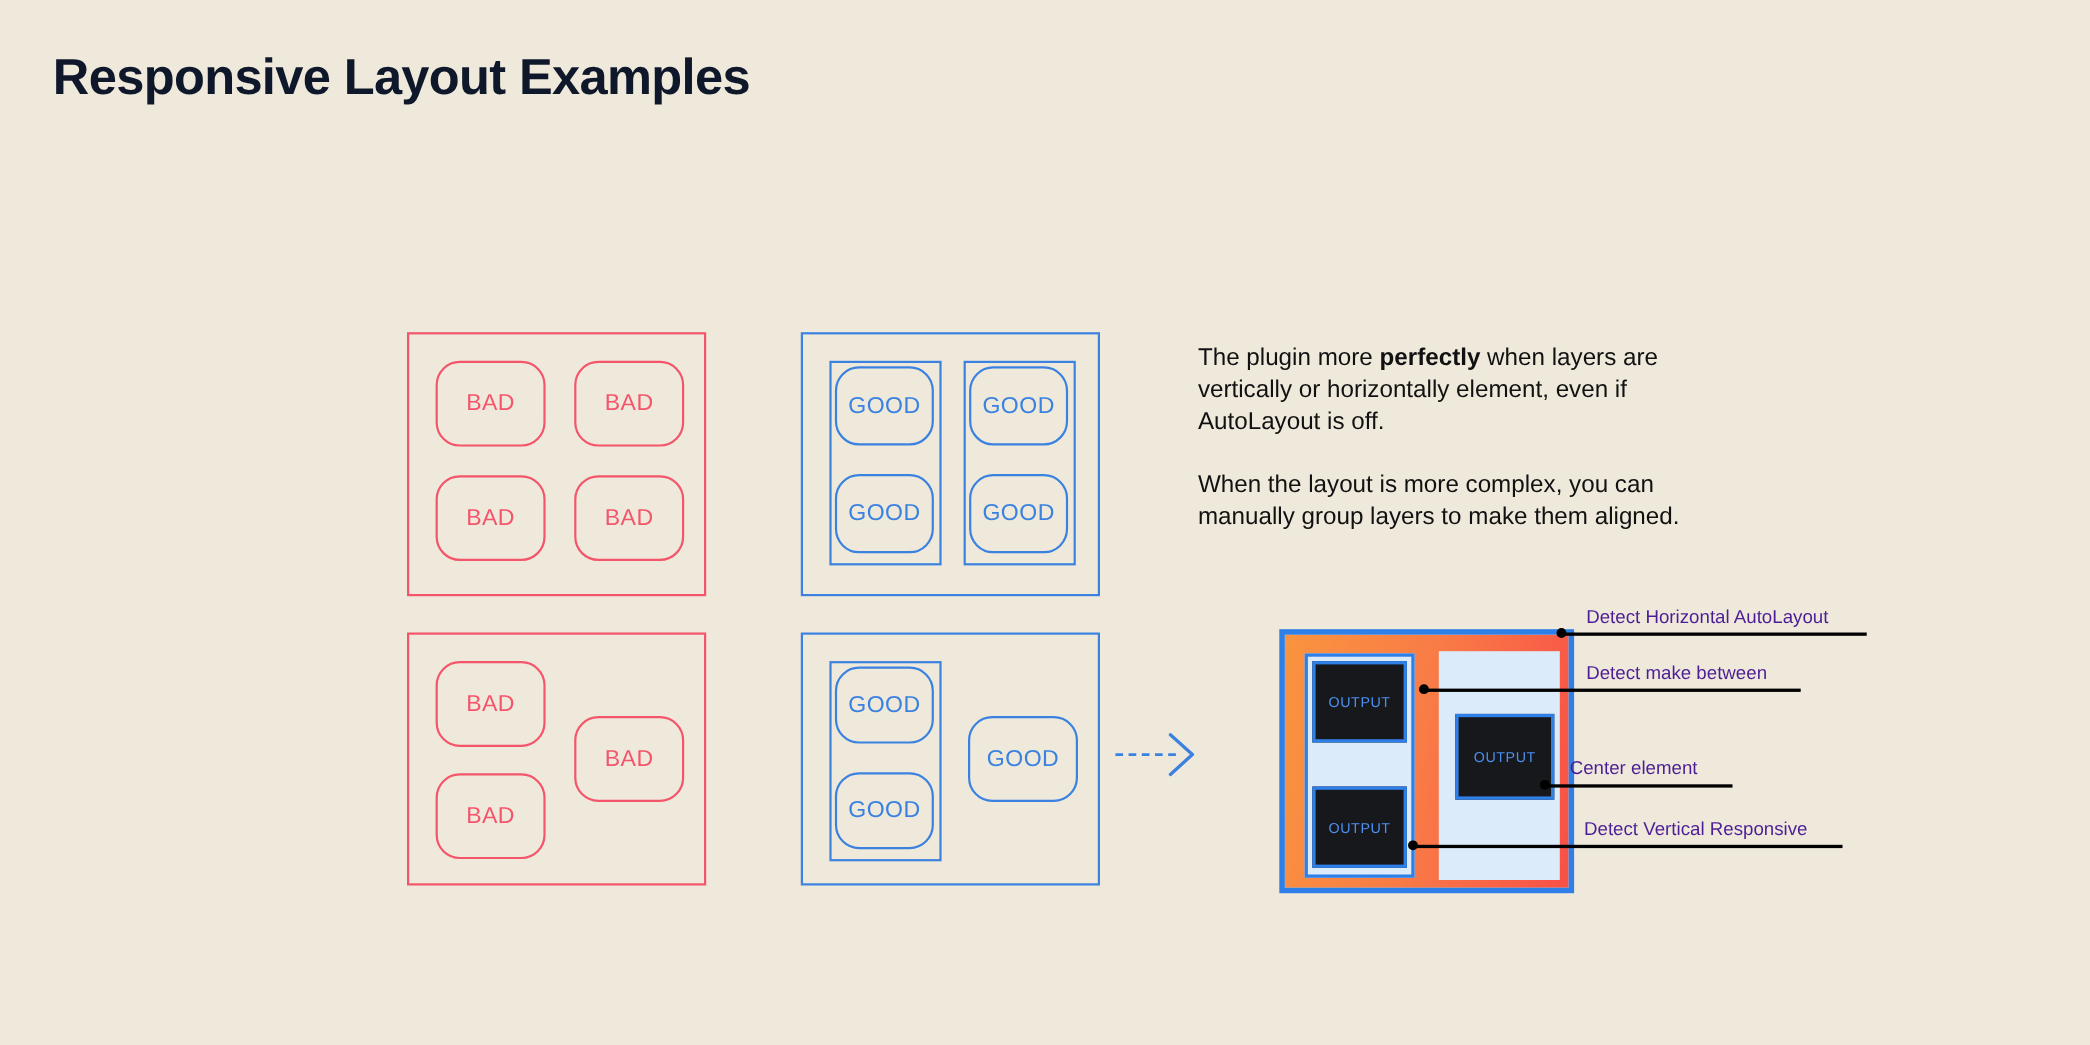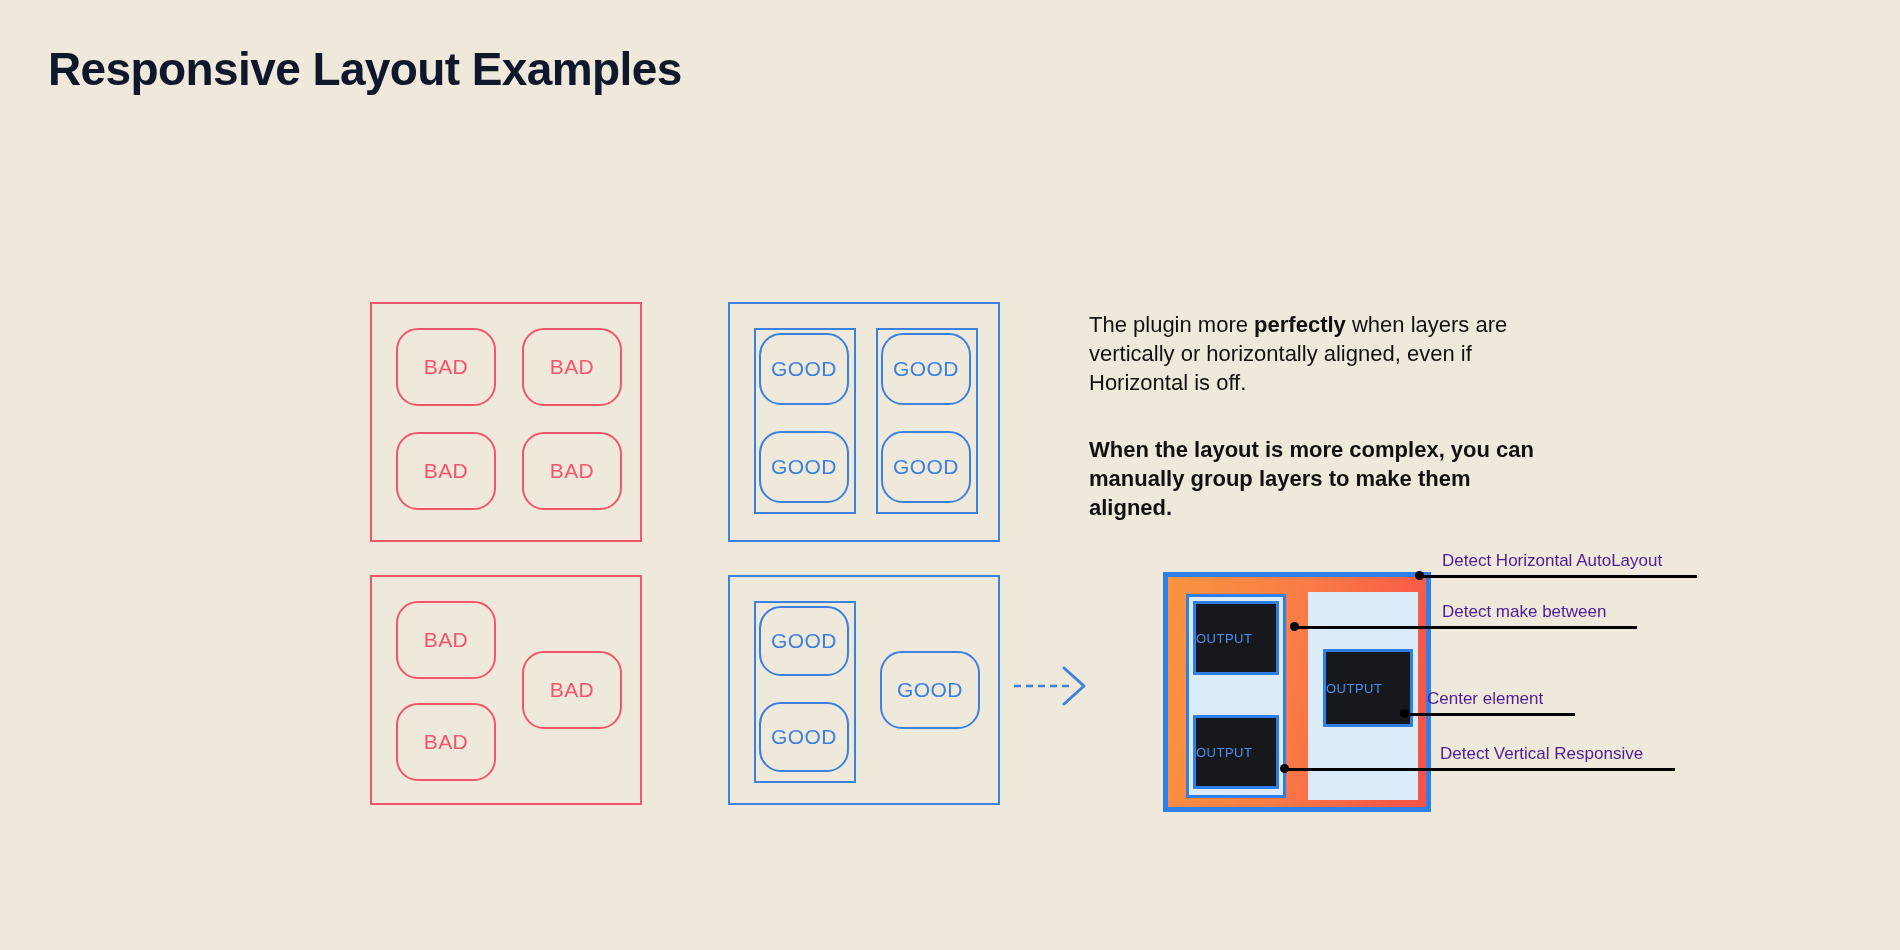--- a/index.html
+++ b/index.html
@@ -105,21 +105,21 @@
     height: 208px;
     background: #DCEBFA;
   }
 
   .output-box {
     position: absolute;
     background: #17181C;
     border: 3px solid #2F7FE8;
     display: flex;
     align-items: center;
-    justify-content: flex-start;
+    justify-content: center;
     color: #4A90F0;
     font-size: 13px;
     letter-spacing: 0.5px;
   }
   #output-top    { left: 4px;  top: 4px;   width: 86px; height: 74px; }
   #output-bottom { left: 4px;  top: 118px; width: 86px; height: 74px; }
   #output-center { left: 155px; top: 72px; width: 90px; height: 78px; }
 
   
   .callout {
@@ -153,21 +153,21 @@
   
   #description {
     position: absolute;
     left: 1089px;
     top: 310px;
     width: 460px;
     font-size: 22px;
     line-height: 29px;
     color: #111111;
   }
-  #description p + p { margin-top: 38px; font-weight: bold; }
+  #description p + p { margin-top: 28px; }
   #description b { font-weight: bold; }
 </style>
 </head>
 <body>
 
 <h1 id="page-title">Responsive Layout Examples</h1>
 
 <div class="panel panel-bad" style="left:370px; top:302px; width:272px; height:240px;">
 
   <div class="box box-bad" style="left:24px; top:24px; width:100px; height:78px;">
@@ -238,21 +238,21 @@
     <span>GOOD</span>
   </div>
 </div>
 
 <svg id="transition-arrow" viewBox="0 0 88 44">
   <line x1="2" y1="22" x2="58" y2="22" stroke="#3B82E0" stroke-width="2.5" stroke-dasharray="7 5"></line>
   <polyline points="52,4 72,22 52,40" fill="none" stroke="#3B82E0" stroke-width="3" stroke-linecap="round" stroke-linejoin="round"></polyline>
 </svg>
 
 <div id="description">
-  <p><span>The plugin more </span><b>perfectly</b><span> when layers are vertically or horizontally aligned, even if Horizontal is off.</span></p>
+  <p><span>The plugin more </span><b>perfectly</b><span> when layers are vertically or horizontally element, even if AutoLayout is off.</span></p>
 
   <p>When the layout is more complex, you can manually group layers to make them aligned.</p>
 </div>
 
 <div id="result-diagram">
 
   <div id="space-column"></div>
 
   <div id="vertical-group">
     <div class="output-box" id="output-top">

